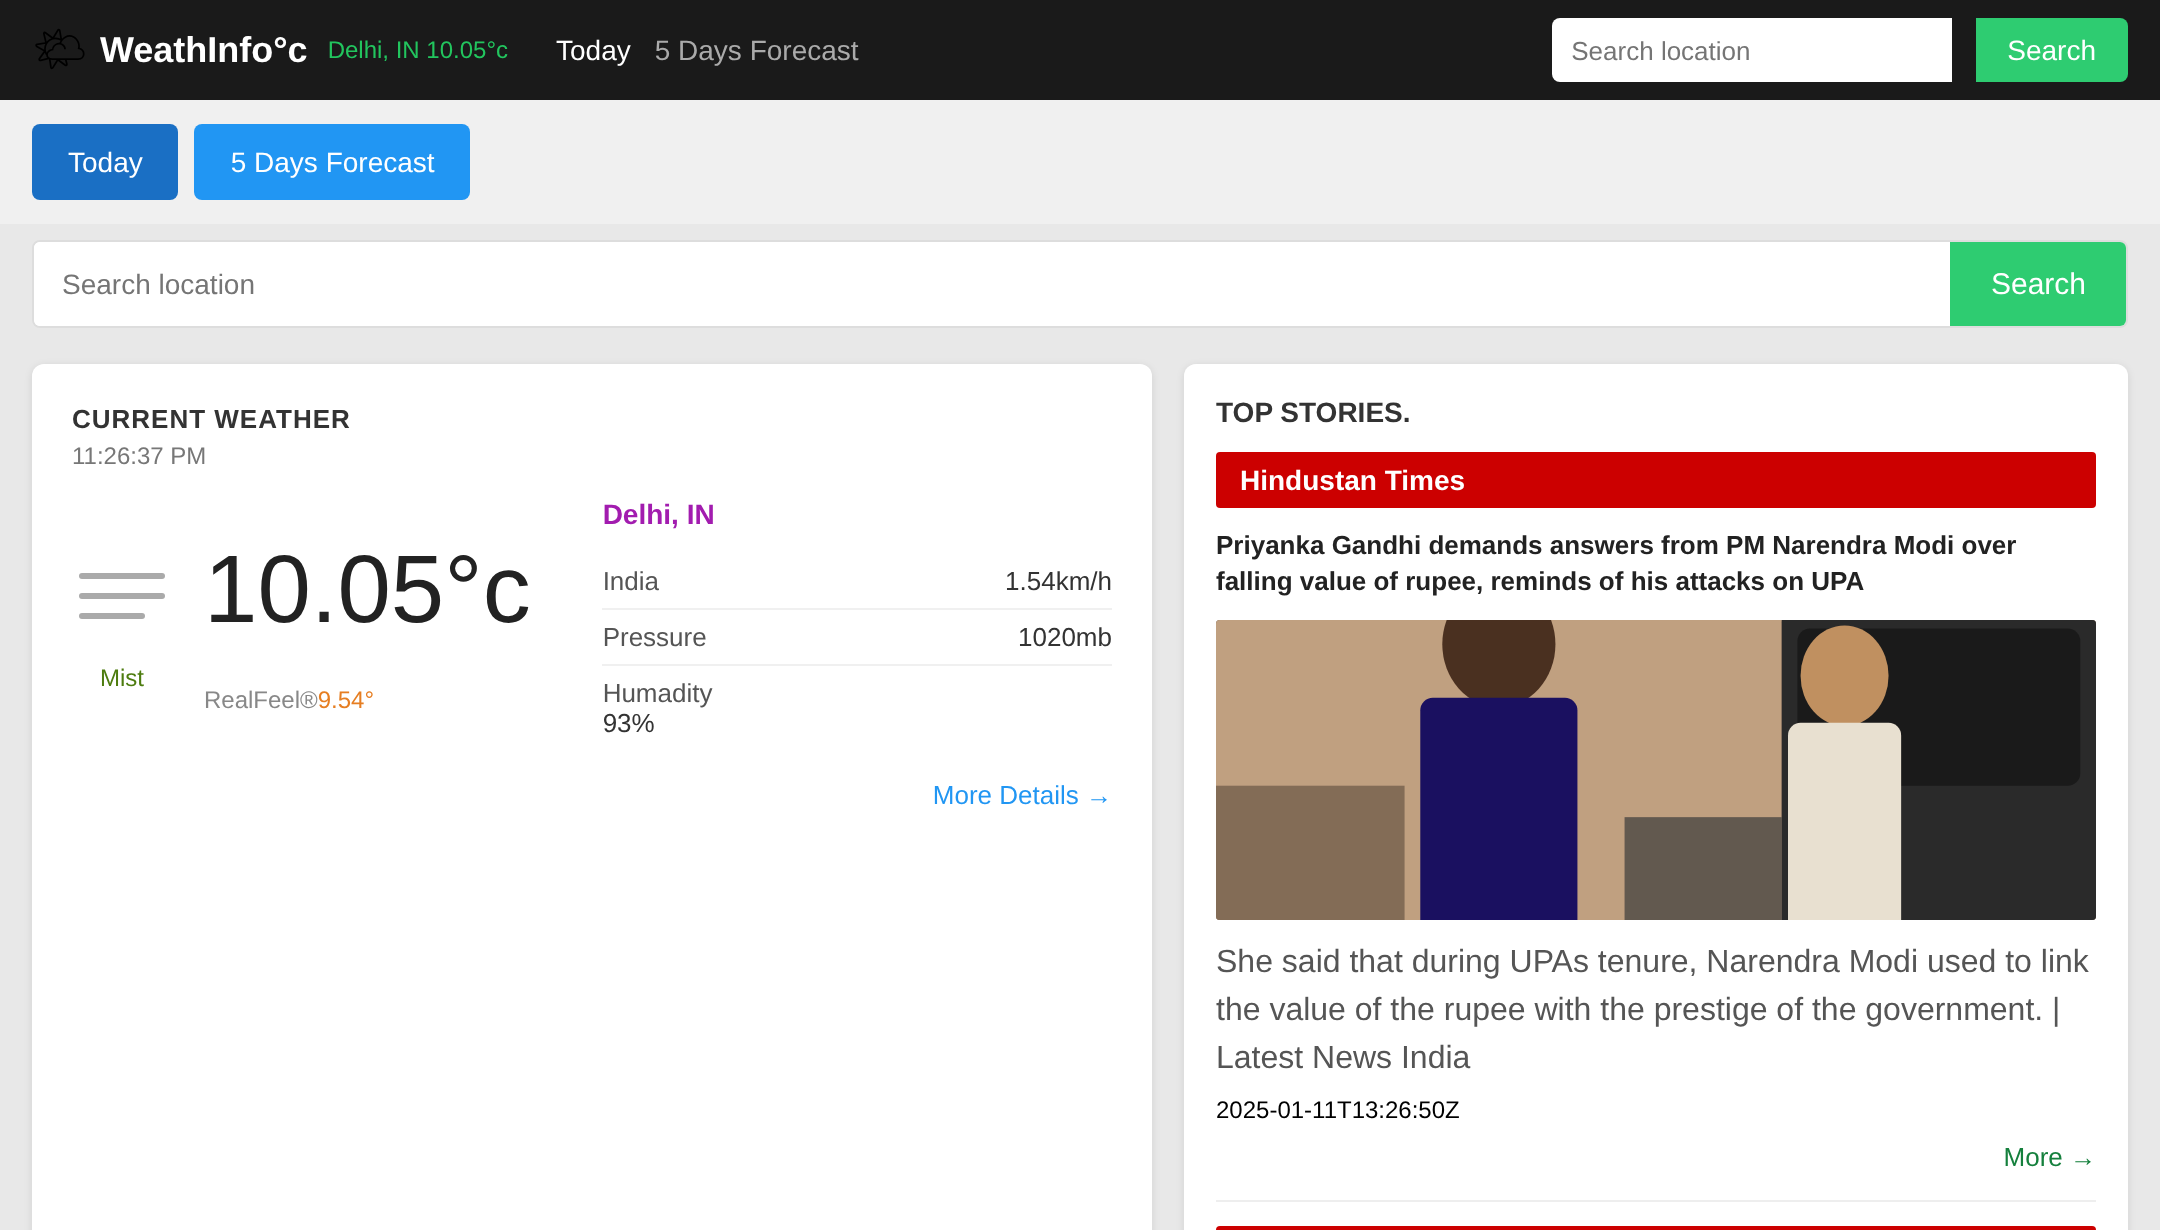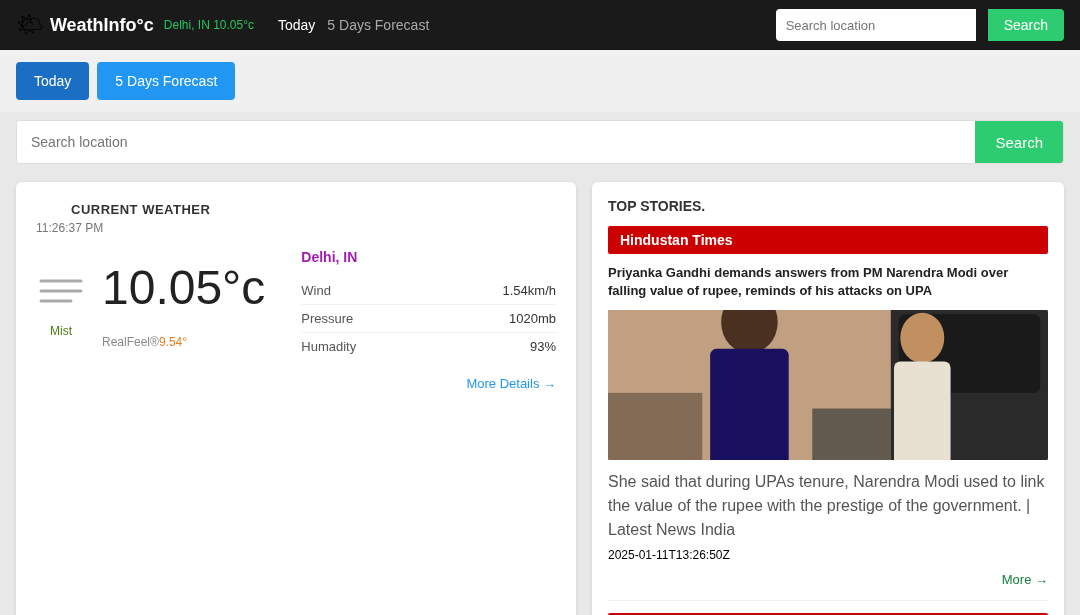--- a/index.html
+++ b/index.html
@@ -129,21 +129,20 @@
       padding: 20px;
       flex: 0 0 560px;
       min-height: 180px;
       box-shadow: 0 1px 4px rgba(0,0,0,0.1);
     }
     .weather-label {
       font-size: 13px;
       font-weight: bold;
       color: #333;
       letter-spacing: 0.5px;
-      margin-left: 35px;
     }
     .weather-time {
       font-size: 12px;
       color: #777;
       margin-top: 4px;
     }
     .weather-body {
       display: flex;
       align-items: center;
       margin-top: 14px;
@@ -188,21 +187,21 @@
       color: #a21caf;
       margin-bottom: 12px;
     }
     .detail-row {
       display: flex;
       justify-content: space-between;
       padding: 6px 0;
       border-bottom: 1px solid #f0f0f0;
       font-size: 13px;
     }
-    .detail-row:last-child { border-bottom: none; }
+    .detail-row:last-child { border-bottom: none; flex-direction: column; }
     .detail-label { color: #555; }
     .detail-value { color: #333; font-weight: 500; }
     .more-details {
       text-align: right;
       margin-top: 14px;
     }
     .more-details-link {
       color: #2196f3;
       text-decoration: none;
       font-size: 13px;
@@ -339,21 +338,21 @@
       <div>
         <div class="weather-temp">10.05°c</div>
         <div class="weather-realfeel">
           <span>RealFeel®</span><span class="realfeel-val">9.54°</span>
         </div>
       </div>
 
       <div class="weather-details">
         <div class="weather-city">Delhi, IN</div>
         <div class="detail-row">
-          <span class="detail-label">Wind</span>
+          <span class="detail-label">India</span>
           <span class="detail-value">1.54km/h</span>
         </div>
         <div class="detail-row">
           <span class="detail-label">Pressure</span>
           <span class="detail-value">1020mb</span>
         </div>
         <div class="detail-row">
           <span class="detail-label">Humadity</span>
           <span class="detail-value">93%</span>
         </div>

